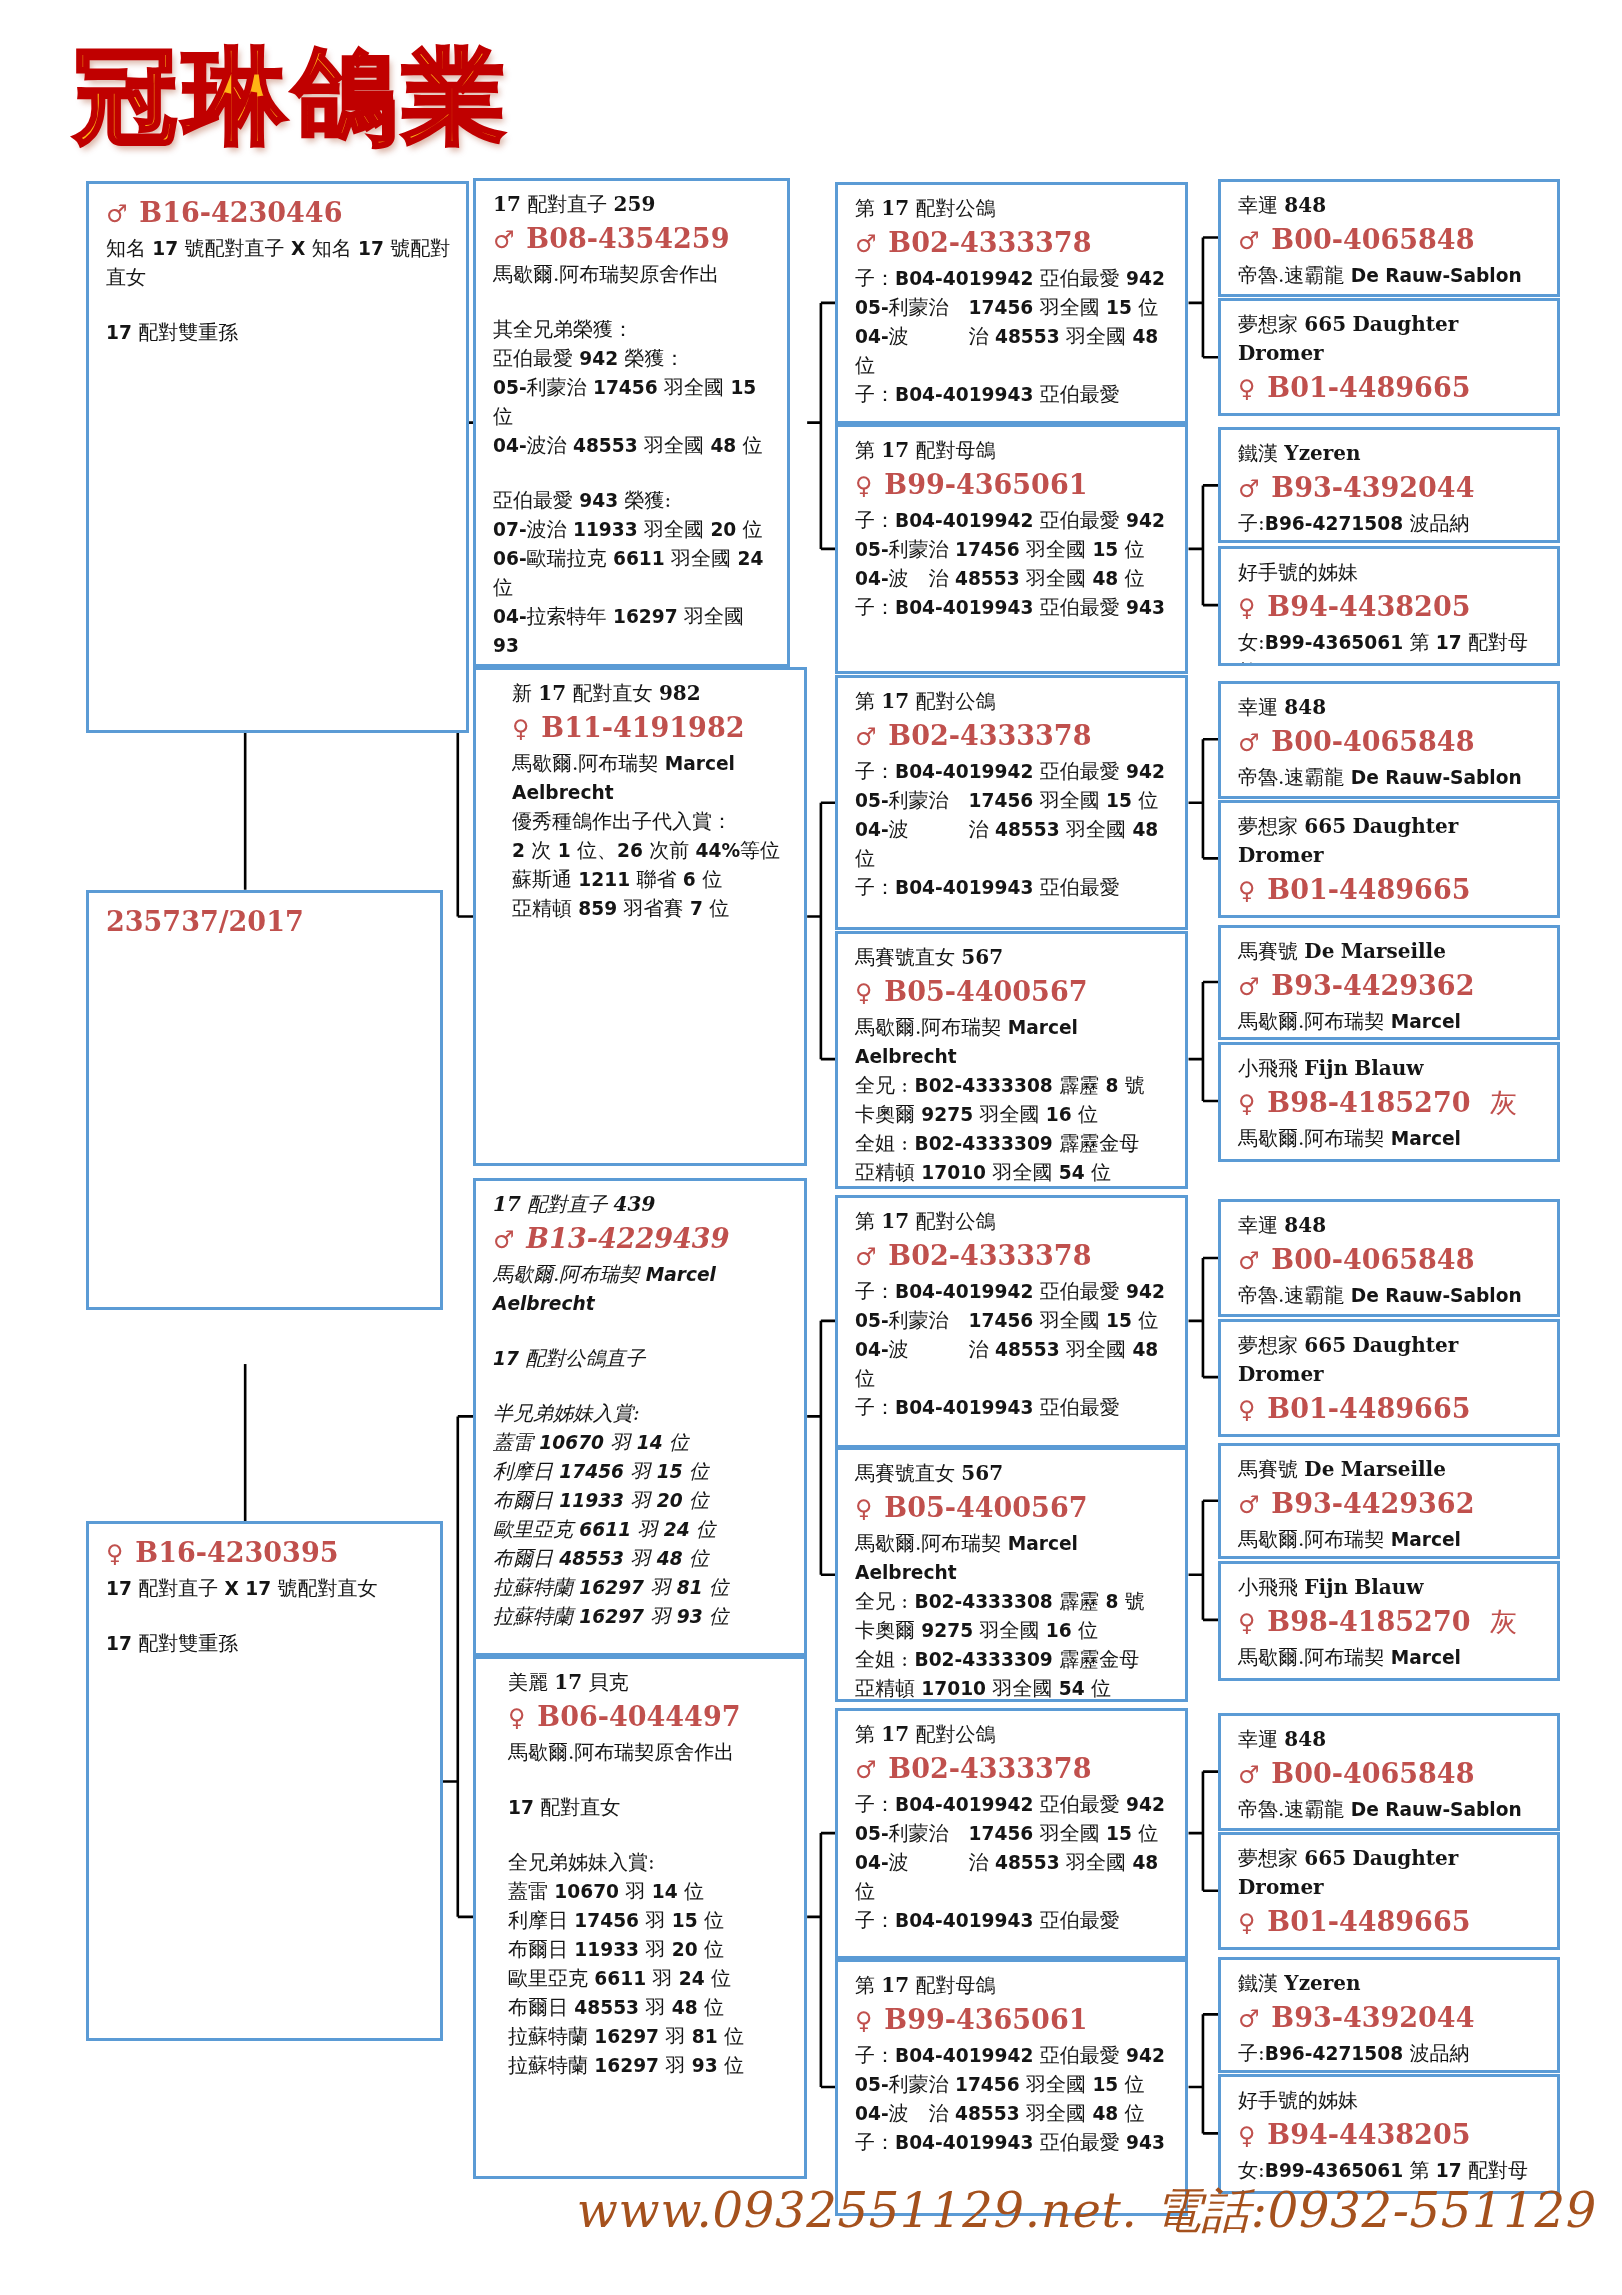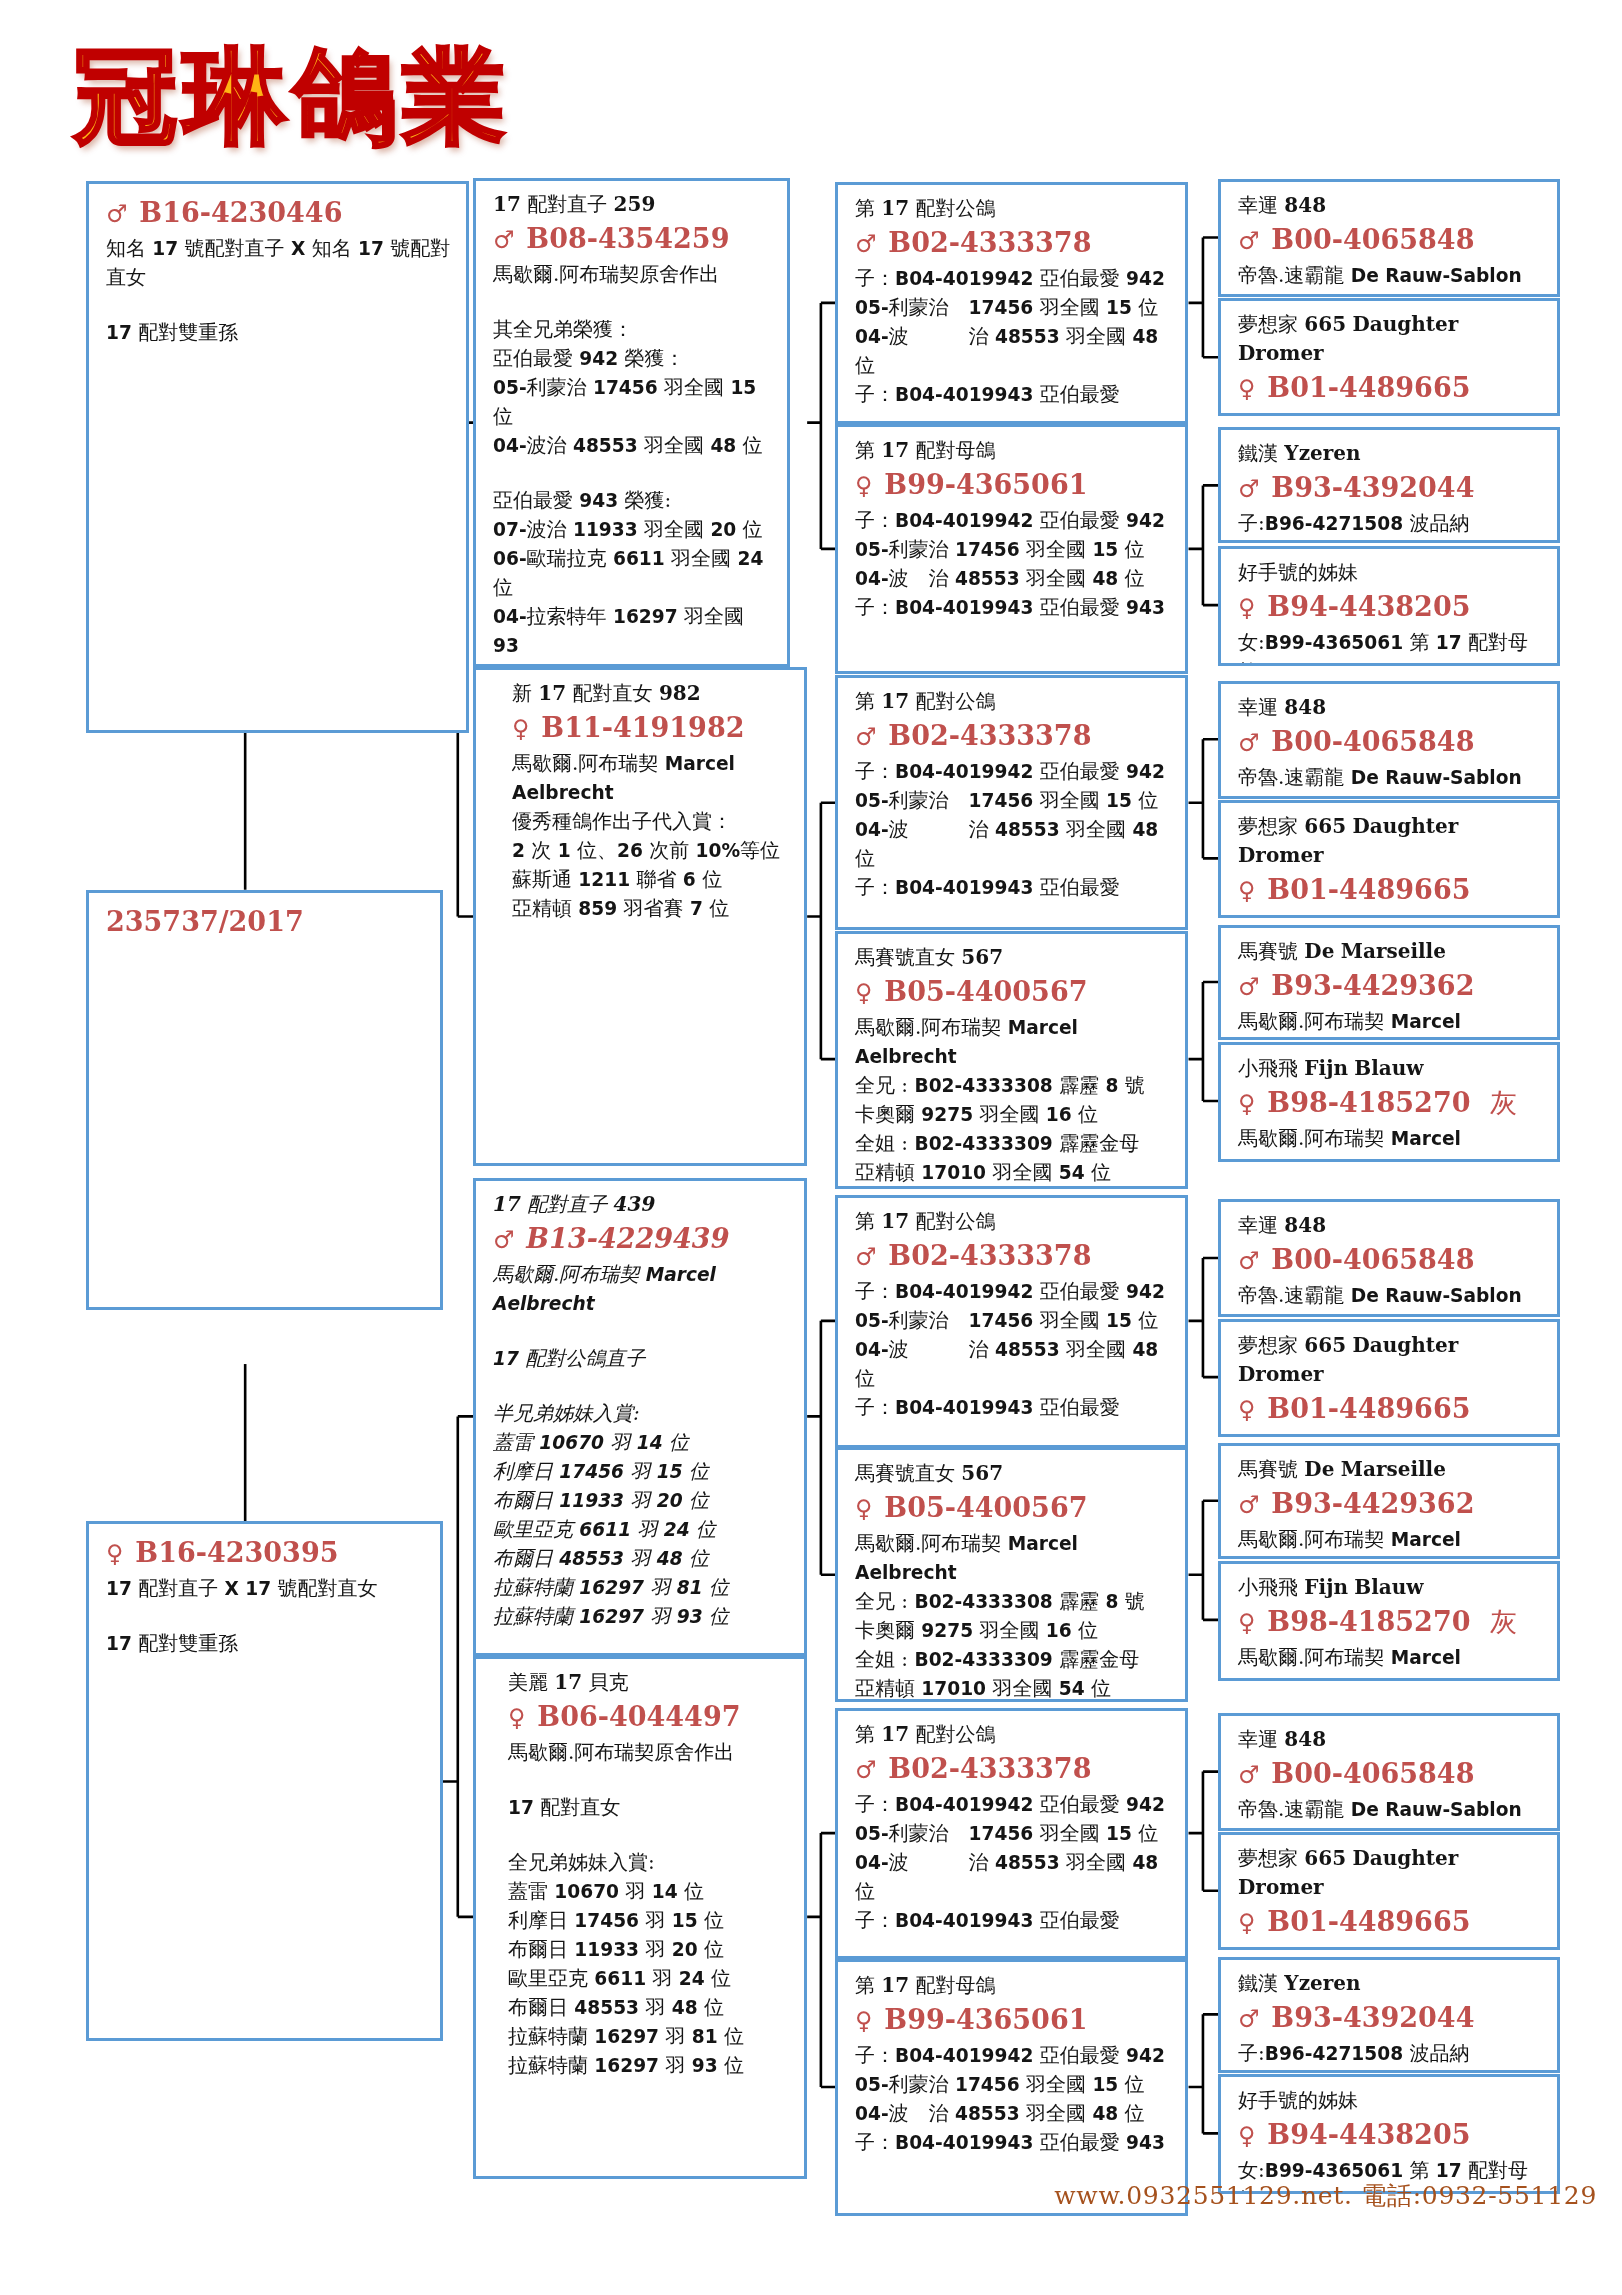--- a/index.html
+++ b/index.html
@@ -13,21 +13,21 @@
   .connectors path{stroke:#000000;stroke-width:4;fill:none;}
   .pbox{position:absolute;box-sizing:border-box;border:3.3px solid #5B9BD5;background:#ffffff;
         padding:9.2px 15.7px 0 17px;overflow:hidden;}
   .line-h{font-size:20px;line-height:29px;color:#151515;white-space:normal;}
   .line-d{font-size:20px;line-height:29px;color:#151515;}
   .line-d b{font-family:"DejaVu Sans","Liberation Sans",sans-serif;font-weight:700;font-size:0.93em;}
   .line-ring{font-size:27px;line-height:39px;font-weight:700;color:#C0504D;}
   .line-ring .sex{display:inline-block;font-weight:400;font-size:24px;margin-right:11.8px;}
   .line-ring .suffix{margin-left:19.6px;font-weight:400;}
   .line-g{height:26px;}
-  .footer{position:absolute;top:2179px;right:38px;font-size:25px;color:#A5511D;letter-spacing:0.7px;}
+  .footer{position:absolute;top:2179px;right:38px;font-size:48px;color:#A5511D;letter-spacing:0.7px;font-style:italic;}
 
   
   .slot-c1-1{left:74px;top:181px;width:383px;height:552px;}
   .slot-c1-mid{left:74px;top:890px;width:357px;height:420px;}
   .slot-c1-2{left:74px;top:1521px;width:357px;height:520px;}
   
   .slot-c2-1{left:461px;top:178px;width:317px;height:489px;}
   .slot-c2-2{left:461px;top:667px;width:334px;height:499px;padding-left:36px;}
   .slot-c2-3{left:461px;top:1178px;width:334px;height:478px;font-style:italic;}
   .slot-c2-4{left:461px;top:1656px;width:334px;height:523px;padding-left:32px;}
@@ -117,21 +117,21 @@
         <div class="line-d">位</div>
         <div class="line-g"></div>
         <div class="line-d">亞伯最愛 <b>530</b> 榮獲:</div>
       </div>
       <div class="pbox slot-c2-2">
         <div class="line-h">新 <b>17</b> 配對直女 <b>982</b></div>
         <div class="line-ring"><span class="sex">♀</span><span class="num">B11-4191982</span></div>
         <div class="line-d">馬歇爾.阿布瑞契 <b>Marcel</b></div>
         <div class="line-d"><b>Aelbrecht</b></div>
         <div class="line-d">優秀種鴿作出子代入賞：</div>
-        <div class="line-d"><b>2</b> 次 <b>1</b> 位、<b>26</b> 次前 <b>10%</b>等位</div>
+        <div class="line-d"><b>2</b> 次 <b>1</b> 位、<b>26</b> 次前 <b>44%</b>等位</div>
         <div class="line-d">蘇斯通 <b>1211</b> 聯省 <b>6</b> 位</div>
         <div class="line-d">亞精頓 <b>859</b> 羽省賽 <b>7</b> 位</div>
       </div>
       <div class="pbox slot-c2-3">
         <div class="line-h"><b>17</b> 配對直子 <b>439</b></div>
         <div class="line-ring"><span class="sex">♂</span><span class="num">B13-4229439</span></div>
         <div class="line-d">馬歇爾.阿布瑞契 <b>Marcel</b></div>
         <div class="line-d"><b>Aelbrecht</b></div>
         <div class="line-g"></div>
         <div class="line-d"><b>17</b> 配對公鴿直子</div>

